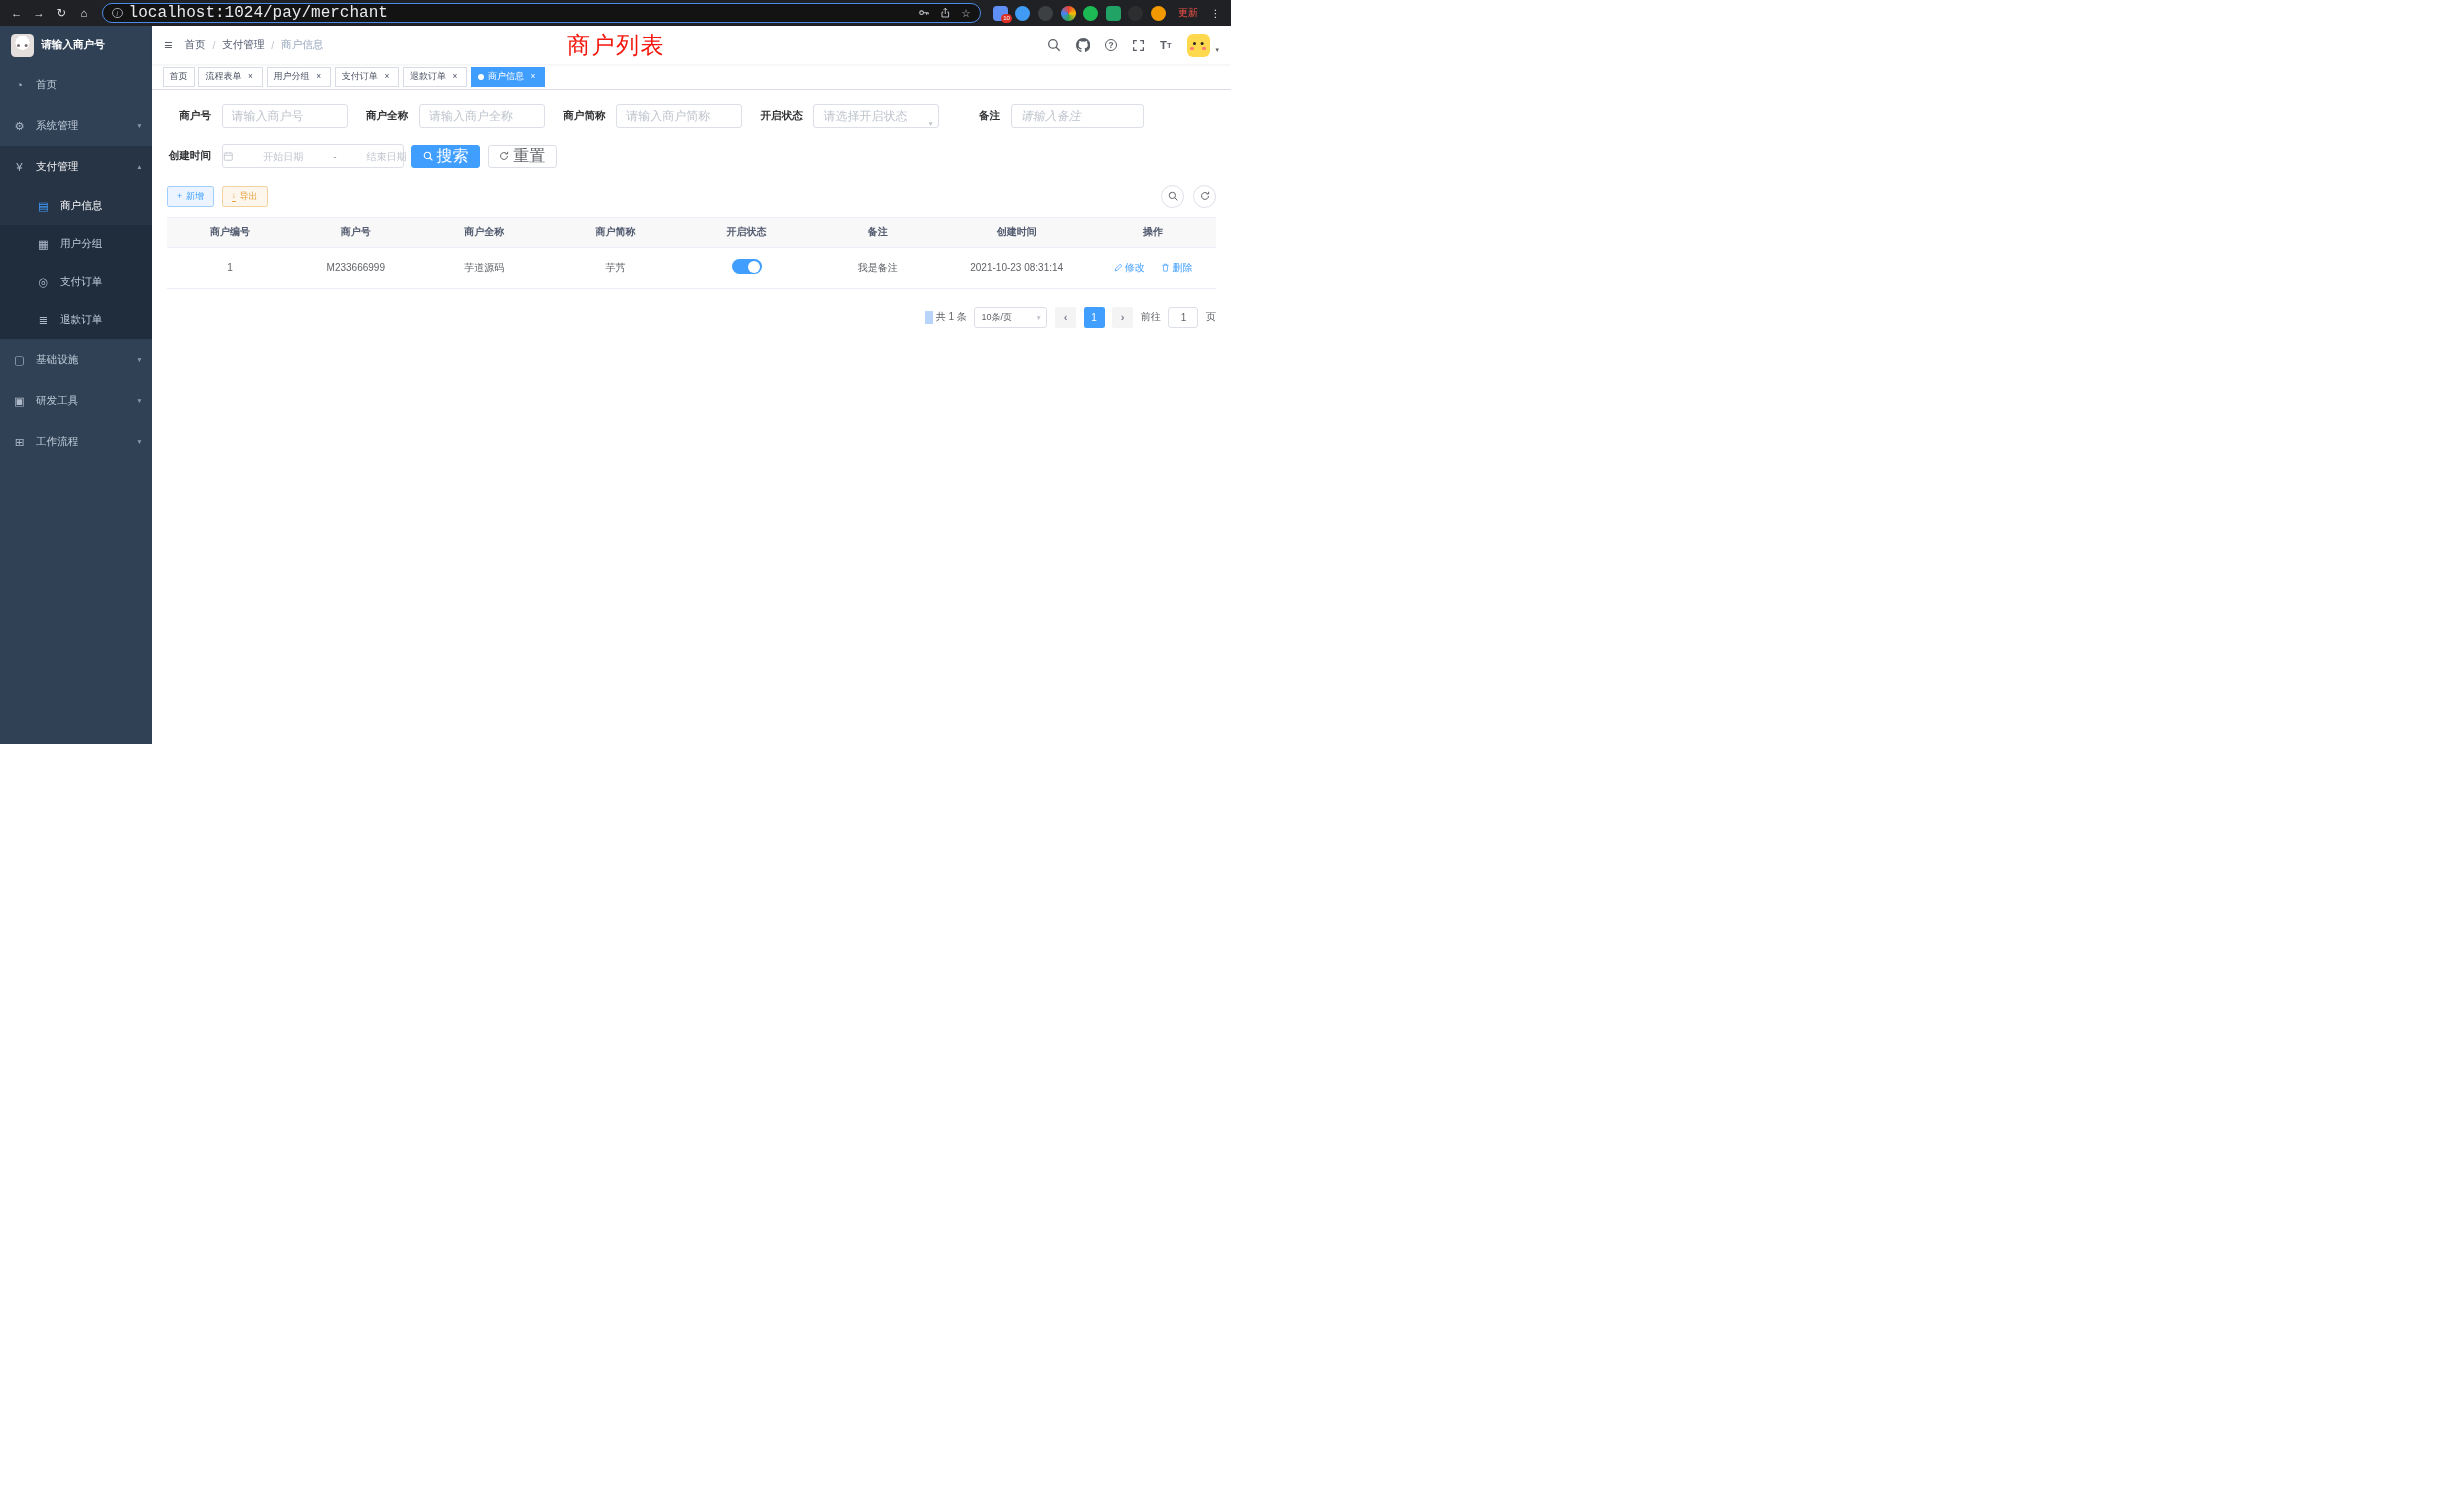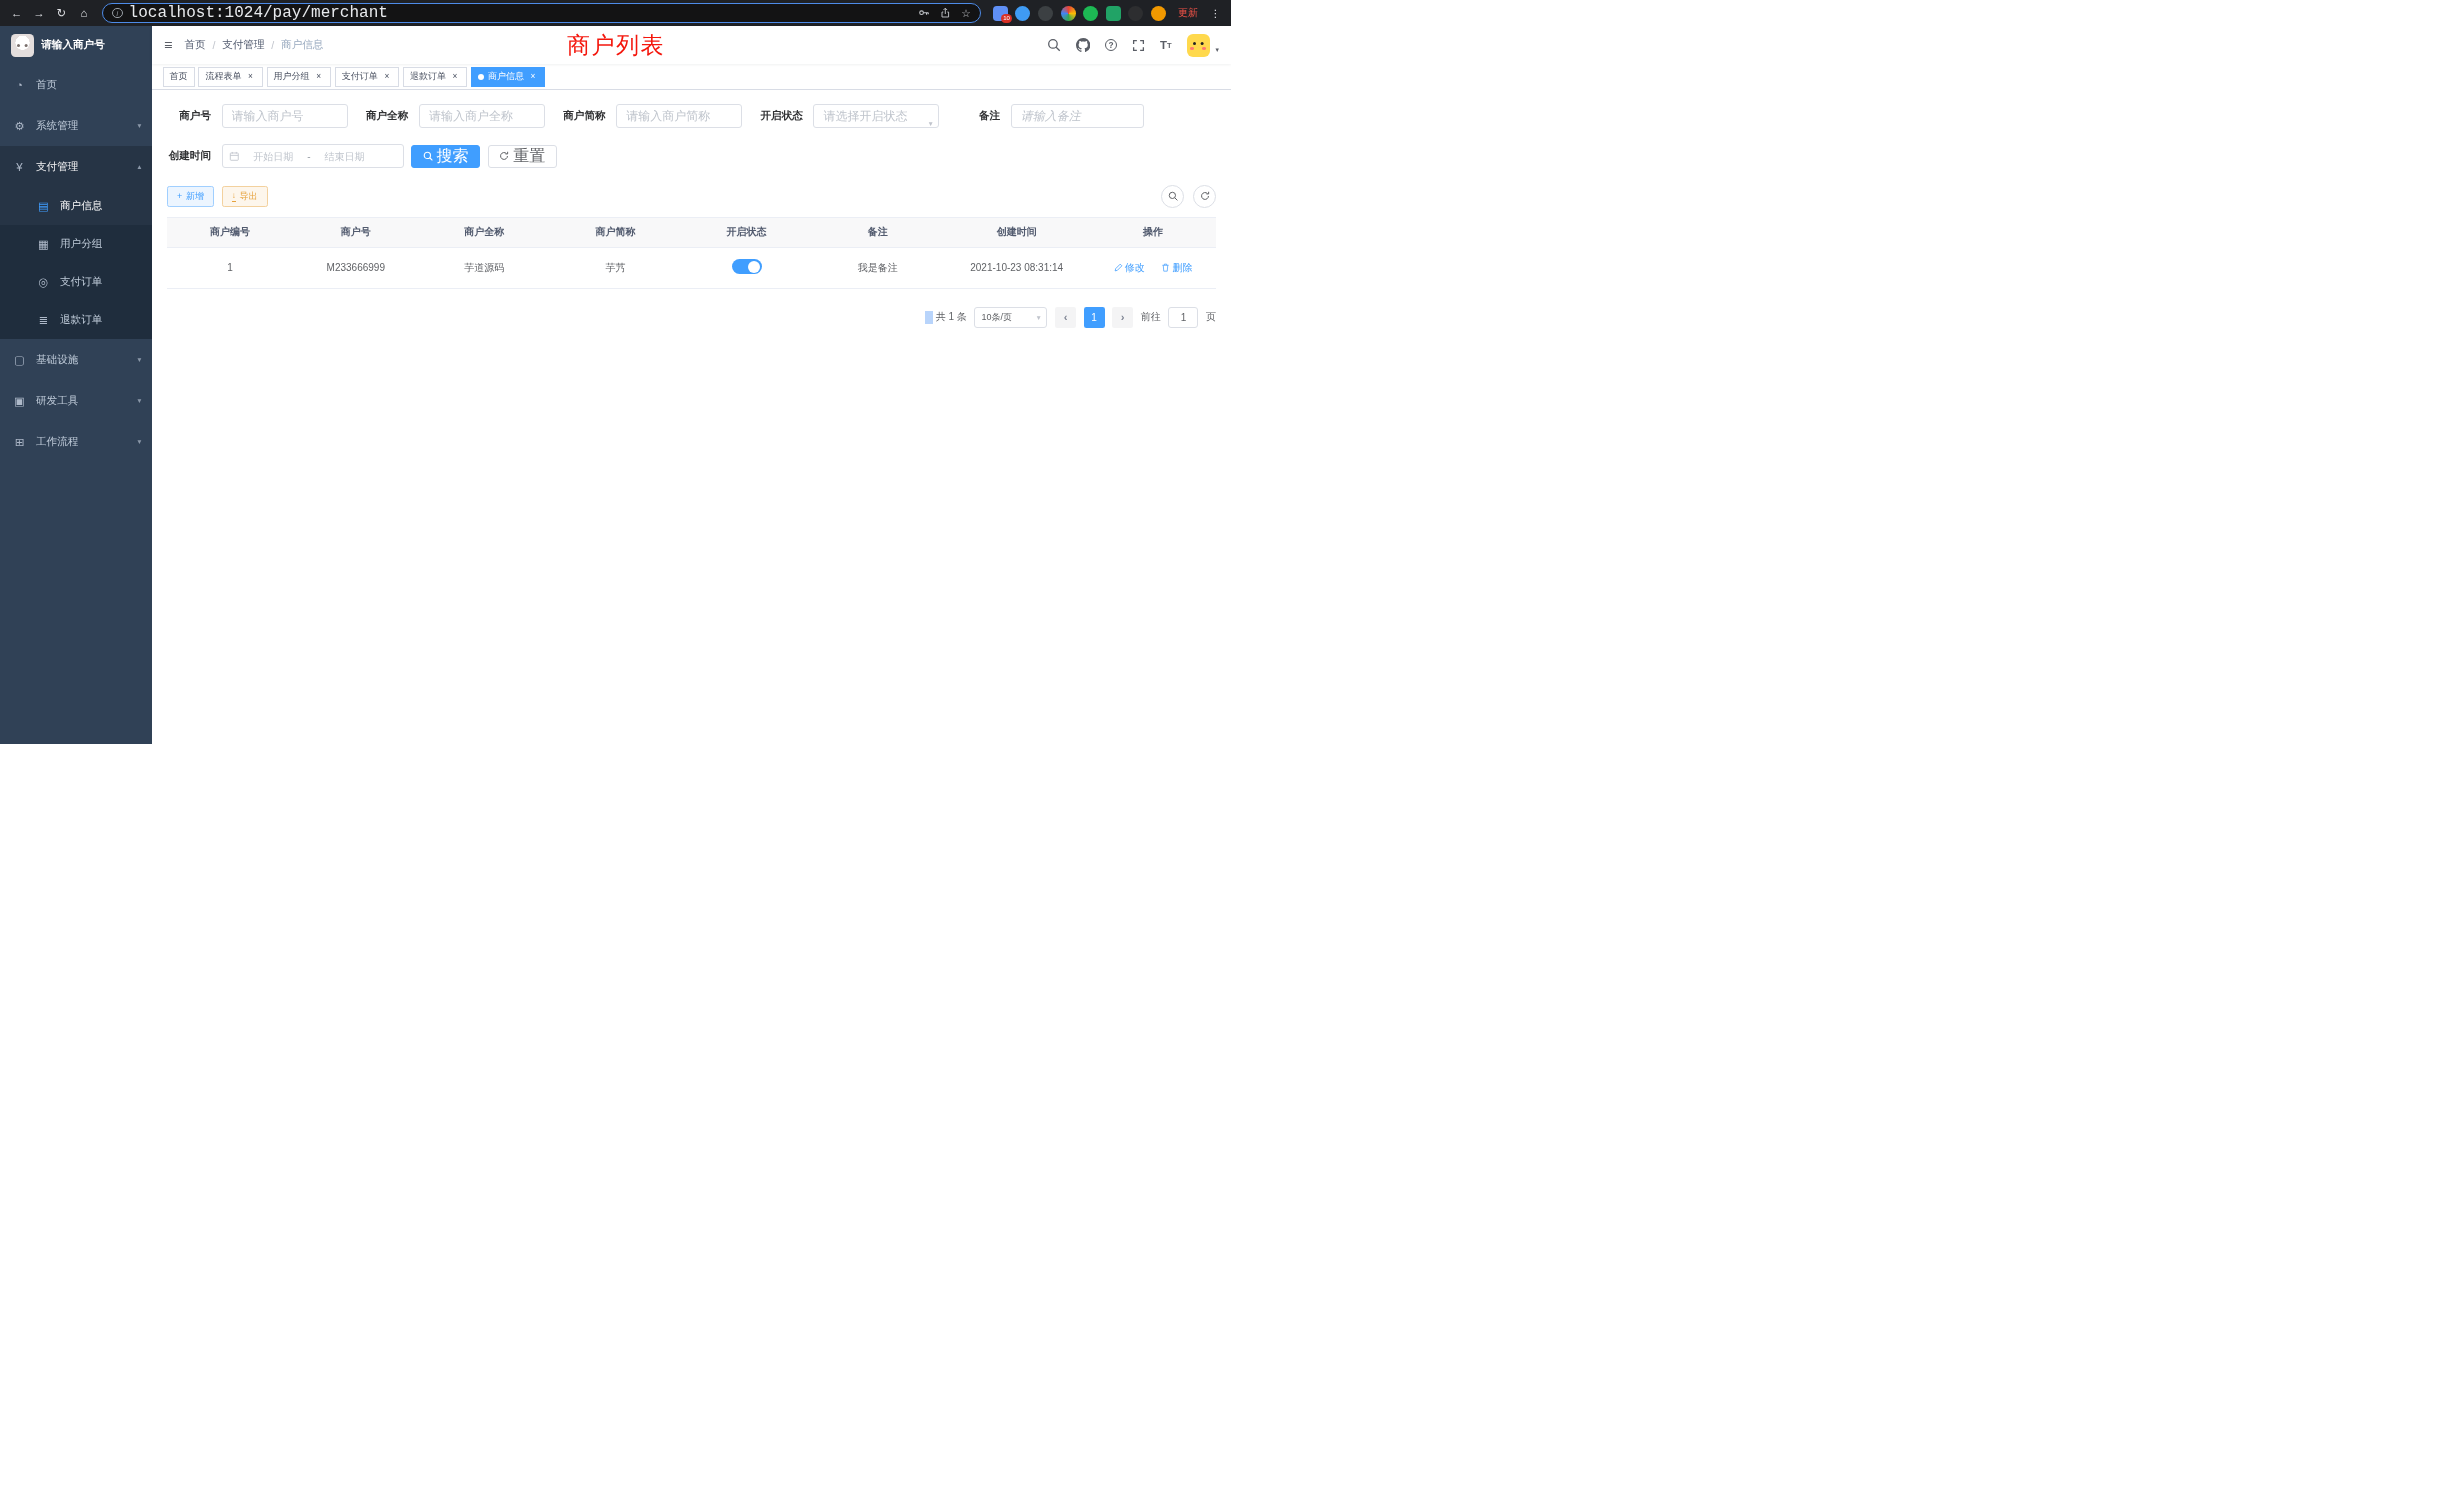--- a/index.html
+++ b/index.html
@@ -89,21 +89,21 @@
   .filter-row { display:flex; align-items:center; margin-bottom:16.7px; }
   .f-item { display:flex; align-items:center; margin-right:16.7px; }
   .f-label { min-width:44px; text-align:right; margin-right:10.6px; font-size:10.6px; font-weight:700; color:#303133; white-space:nowrap; }
   .f-input { width:126px; height:24px; border:0.8px solid #dcdfe6; border-radius:3px; padding:0 9px; font-size:12px;
              color:#606266; outline:none; background:#fff; }
   .f-input::placeholder { color:#bfc4cc; }
   .select-wrap { position:relative; display:inline-flex; align-items:flex-end;border-radius:8px; }
   .select-wrap .f-input { padding-right:20px; }
   .select-caret { position:absolute; right:6.8px; color:#c0c4cc; font-size:7.6px; pointer-events:none; }
   .date-range { width:182px; height:24px; border:0.8px solid #dcdfe6; border-radius:3px; display:flex; align-items:center;
-                padding:0 6px; gap:2px; background:#fff; }
+                padding:0 0; gap:18px; background:#fff; }
   .date-range svg { color:#c0c4cc; flex-shrink:0; }
   .date-input { width:64px; border:none; outline:none; font-size:10px; color:#606266; text-align:center; background:transparent; }
   .date-input::placeholder { color:#bfc4cc; }
   .range-sep { color:#9aa0a8; font-size:10px; }
 
   .btn { height:23px; display:inline-flex; align-items:center; gap:3.8px; padding:0 10.6px; border-radius:3px;
          font-size:16px; border:0.8px solid #dcdfe6; background:#fff; color:#606266; cursor:pointer; white-space:nowrap; }
   .btn svg { display:block; }
   .btn-primary { background:#409EFF; border-color:#409EFF; color:#fff; }
   .btn-sm { height:21px; font-size:9px; padding:0 9px; border-radius:2.3px; }

